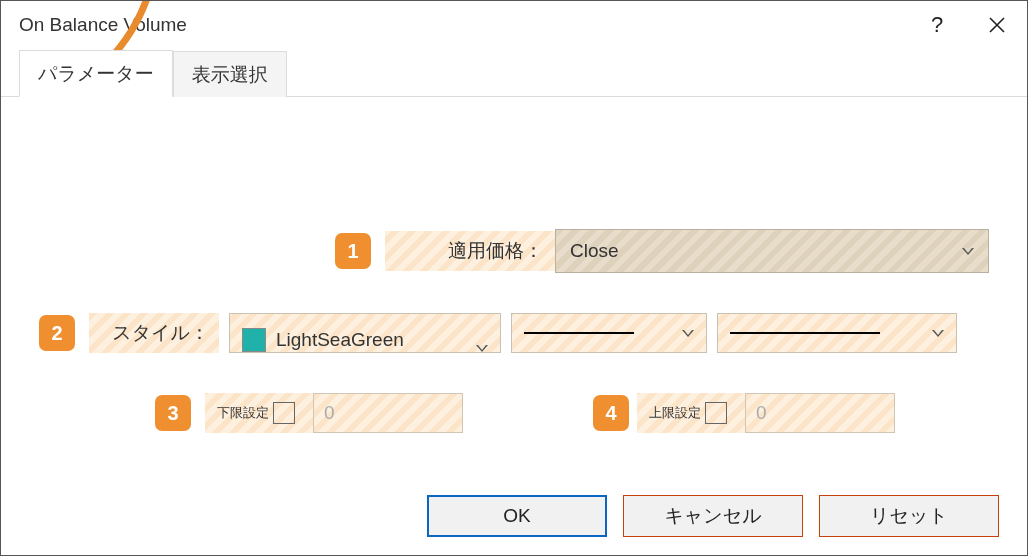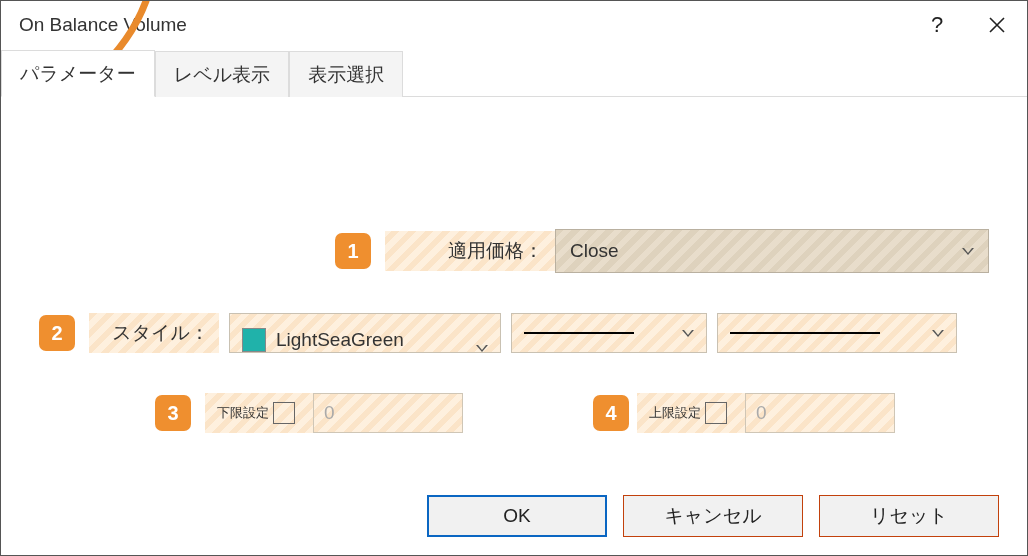--- a/index.html
+++ b/index.html
@@ -48,20 +48,21 @@
   .arrow-overlay {
     position: absolute;
     top: 0; left: 0;
     pointer-events: none;
   }
 
   
   .tabstrip {
     display: flex;
     align-items: flex-end;
+    padding-left: 18px;
     height: 46px;
     border-bottom: 1px solid #dcdcdc;
     background: #fff;
     margin-top: 2px;
   }
   .tab {
     padding: 10px 18px 9px 18px;
     font-size: 19px;
     color: #333;
     background: #f4f4f4;
@@ -266,21 +267,20 @@
   </div>
 
   <svg class="arrow-overlay" width="200" height="120">
     <path d="M145 0 Q130 40 95 72" stroke="#e98a2c" stroke-width="7" fill="none" stroke-linecap="round"></path>
     <path d="M95 72 L84 84 L108 78 L95 72 Z" fill="#e98a2c"></path>
     <path d="M95 72 L90 56 L84 84 Z" fill="#e98a2c"></path>
   </svg>
 
   <div class="tabstrip">
     <div class="tab active">パラメーター</div>
-    <div class="tab">レベル表示</div>
     <div class="tab">表示選択</div>
   </div>
 
   <div class="content">
 
     <div class="row row1" style="margin-left:296px;">
       <span class="callout">1</span>
       <div class="label-block hatch">適用価格：</div>
       <div class="dropdown-big hatch-dark">
         <span>Close</span>

